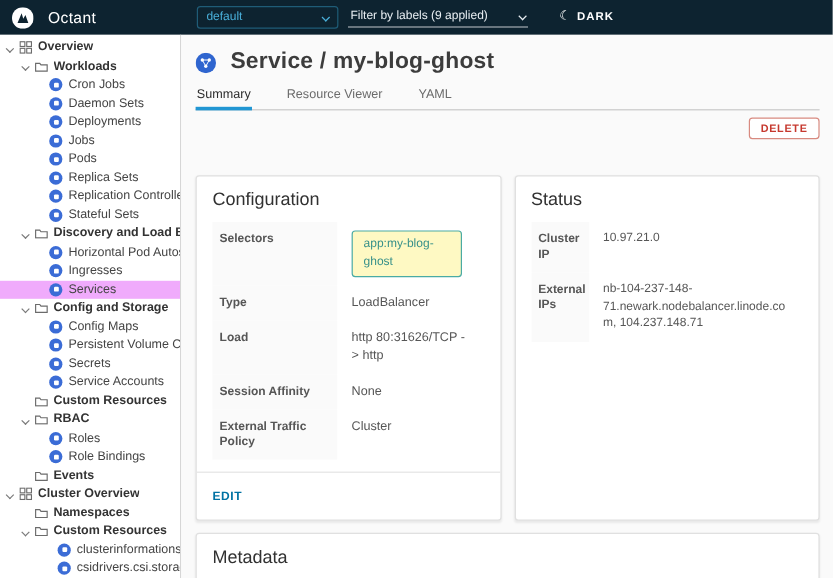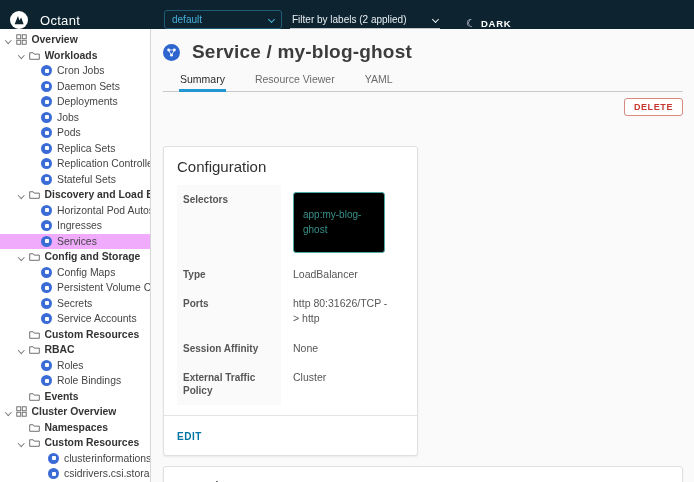--- a/index.html
+++ b/index.html
@@ -1,20 +1,20 @@
 <!DOCTYPE html>
 <html><head>
 <meta charset="utf-8">
 <style>
   * { margin:0; padding:0; box-sizing:border-box; }
   html,body { width:694px; height:482px; overflow:hidden; font-family:"Liberation Sans", sans-serif; background:#fafafa; }
   .app { width:694px; height:482px; display:flex; flex-direction:column; }
 
   
-  .topbar { height:29px; background:#0d2330; display:flex; align-items:flex-end; flex:none; color:#fff; padding:0 10px; }
+  .topbar { height:29px; background:#0d2330; display:flex; align-items:center; flex:none; color:#fff; padding:0 10px; }
   .brand { display:flex; align-items:center; gap:7px; width:150px; flex:none; }
   .brand-title { font-size:13px; letter-spacing:.3px; color:#fff; }
   .ns-select { width:118px; height:19px; border:1px solid #1f5c77; border-radius:3px; display:flex; align-items:center; justify-content:space-between; padding:0 7px; margin-left:4px; cursor:pointer; }
   .ns-select .ns-val { color:#49afd9; font-size:10px; }
   .chev { display:inline-block; width:5px; height:5px; border-right:1.3px solid #7a7a7a; border-bottom:1.3px solid #7a7a7a; transform:rotate(45deg); }
   .chev.blue { border-color:#49afd9; }
   .chev.white { border-color:#e8eef2; }
   .filter-box { width:150px; margin-left:8px; border-bottom:1px solid rgba(255,255,255,.75); display:flex; align-items:center; justify-content:space-between; padding:2px 2px 3px 2px; cursor:text; }
   .filter-box .ph { color:#e9eff3; font-size:10px; }
   .theme-toggle { display:flex; align-items:center; gap:5px; margin-left:26px; cursor:pointer; }
@@ -39,39 +39,39 @@
   .res-icon { width:11px; height:11px; border-radius:50%; background:#3b6cd6; position:relative; margin-right:5px; flex:none; }
   .res-icon::after { content:""; position:absolute; left:3.5px; top:3.5px; width:4px; height:4px; background:#fff; border-radius:1px; }
   .ico-svg { margin-right:5px; flex:none; display:inline-flex; }
 
   
   .content { flex:1; min-width:0; background:#fafafa; padding:0 11px 0 12px; overflow:hidden; }
   .title-row { display:flex; align-items:center; gap:7px; margin-top:12px; }
   .page-title { font-size:19px; font-weight:700; color:#3c3c3c; letter-spacing:.2px; }
   .tabs { display:flex; gap:28px; margin-top:10px; border-bottom:1px solid #c9c9c9; }
   .tab { font-size:10.5px; color:#6b6b6b; padding:0 1px 6px; cursor:pointer; position:relative; }
-  .tab.active { color:#2b2b2b;margin-left:16px; }
+  .tab.active { color:#2b2b2b; }
   .tab.active::after { content:""; position:absolute; left:0; right:0; bottom:-1px; height:3px; background:#2196d3; }
   .action-row { display:flex; justify-content:flex-end; padding:6px 0 5px; }
   .delete-btn { background:#fff; border:1px solid #d88a80; border-radius:3px; color:#c6392f; font-size:9px; font-weight:bold; letter-spacing:.6px; padding:3px 9px; cursor:pointer; font-family:inherit; }
 
   .cards-col { display:flex; flex-direction:column; gap:10px; }
   .two-col { display:grid; grid-template-columns:1fr 1fr; gap:11px; align-items:stretch;margin-top:25px; }
   .card { background:#fff; border:1px solid #e0e0e0; border-radius:3px; box-shadow:0 1px 2px rgba(0,0,0,.07); }
   .card-title { font-size:15px; font-weight:400; color:#313131; padding:11px 13px 10px; }
   .kv-rows { padding:0 13px; }
   .kv-row { display:flex; align-items:stretch; }
   .kv-label { background:#fafafa; flex:none; font-size:10px; font-weight:bold; color:#565656; padding:8px 6px; line-height:1.3; }
   .card-config .kv-label { width:104px; }
   .card-status .kv-label { width:48px; }
   .kv-value { font-size:10.5px; color:#565656; padding:7px 12px; line-height:1.45; word-break:break-word; }
   .card-status .kv-value { font-size:10px; }
   .card-footer { border-top:1px solid #e4e4e4; margin-top:10px; padding:10px 13px 11px; }
   .edit-link { color:#0072a3; font-size:10px; font-weight:bold; letter-spacing:.5px; cursor:pointer; }
-  .chip { display:inline-block; border-radius:3px; padding:15px 9px; font-size:10px; margin-right:7px; background:#000000; cursor:pointer; }
+  .chip { display:inline-block; border-radius:3px; padding:4px 9px; font-size:10px; margin-right:7px; background:#fef9c3; cursor:pointer; }
   .chip.selector { border:1px solid #4aaba4; color:#38918a; }
 </style>
 </head>
 <body>
 
 <div class="app">
 
   <header class="topbar">
     <div class="brand">
       <span class="ico-svg">
@@ -80,21 +80,21 @@
             <path d="M4.6 13.2 L8 5 L9.4 9.6 L11.2 6.4 L13.6 13.2 Z" fill="#0d2330"></path>
           </svg>
       </span>
       <span class="brand-title">Octant</span>
     </div>
     <div class="ns-select">
       <span class="ns-val">default</span>
       <span class="chev blue"></span>
     </div>
     <div class="filter-box">
-      <span class="ph">Filter by labels (2 applied)</span>
+      <span class="ph">Filter by labels (9 applied)</span>
       <span class="chev white"></span>
     </div>
     <div class="theme-toggle">
       <span class="moon">☾</span>
       <span class="theme-label">DARK</span>
     </div>
   </header>
 
   <div class="shell">
 
@@ -305,37 +305,50 @@
             <div class="kv-rows" id="config-rows">
                 <div class="kv-row">
                   <div class="kv-label">Selectors</div>
                   <div class="kv-value"><span class="chip selector">app:my-blog-ghost</span></div>
                 </div>
                 <div class="kv-row">
                   <div class="kv-label">Type</div>
                   <div class="kv-value">LoadBalancer</div>
                 </div>
                 <div class="kv-row">
-                  <div class="kv-label">Ports</div>
+                  <div class="kv-label">Load</div>
                   <div class="kv-value">http 80:31626/TCP -&gt; http</div>
                 </div>
                 <div class="kv-row">
                   <div class="kv-label">Session Affinity</div>
                   <div class="kv-value">None</div>
                 </div>
                 <div class="kv-row">
                   <div class="kv-label">External Traffic Policy</div>
                   <div class="kv-value">Cluster</div>
                 </div>
               </div>
             <div class="card-footer">
               <span class="edit-link">EDIT</span>
             </div>
           </section>
 
+          <section class="card card-status">
+            <div class="card-title">Status</div>
+            <div class="kv-rows" id="status-rows">
+                <div class="kv-row">
+                  <div class="kv-label">Cluster IP</div>
+                  <div class="kv-value">10.97.21.0</div>
+                </div>
+                <div class="kv-row">
+                  <div class="kv-label">External IPs</div>
+                  <div class="kv-value">nb-104-237-148-71.newark.nodebalancer.linode.com, 104.237.148.71</div>
+                </div>
+              </div>
+          </section>
         </div>
 
         <section class="card card-metadata">
           <div class="card-title">Metadata</div>
           <div class="kv-rows" id="metadata-rows">
               <div class="kv-row">
                 <div class="kv-label">Age</div>
                 <div class="kv-value">11m</div>
               </div>
             </div>

